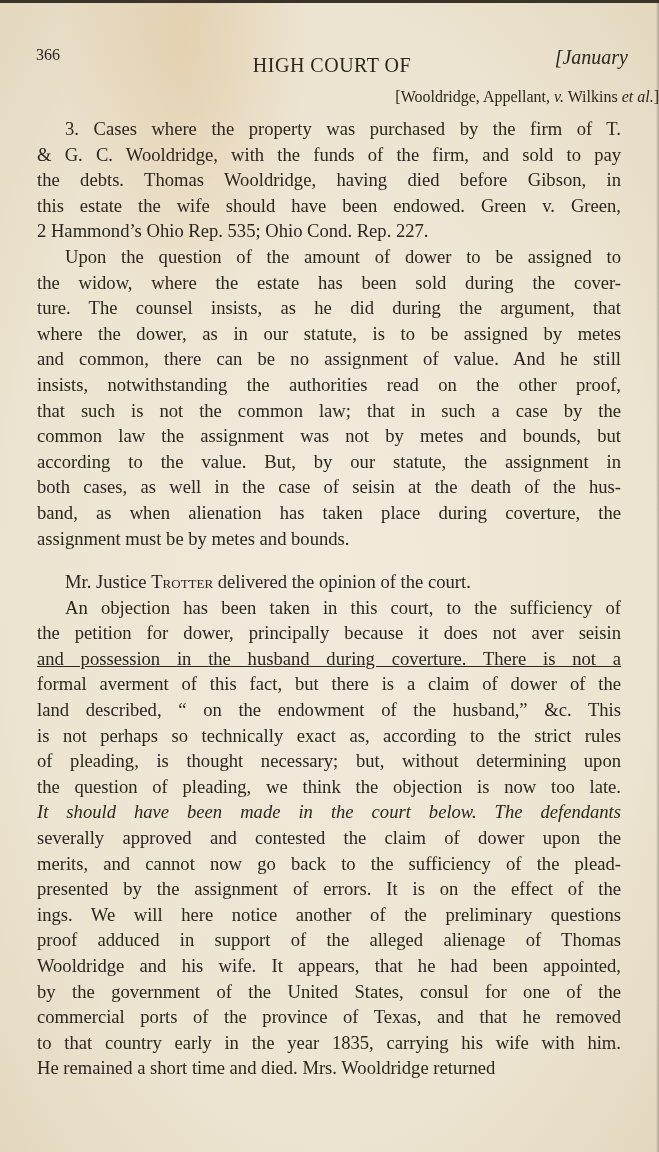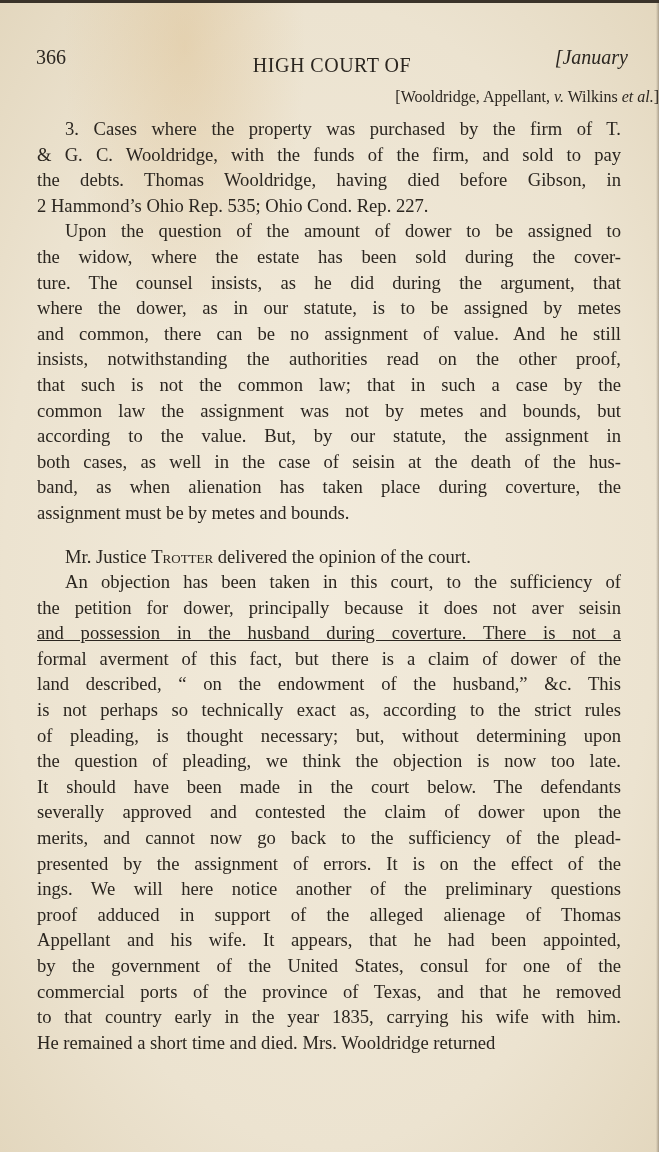--- a/index.html
+++ b/index.html
@@ -9,21 +9,21 @@
     background-image:
       radial-gradient(ellipse at 28% 4%, rgba(214,178,120,0.35) 0%, rgba(214,178,120,0) 18%),
       radial-gradient(ellipse at 50% 50%, #f2ebdc 0%, #ece3d0 70%, #e3d7be 100%);
     font-family: "DejaVu Serif", "Liberation Serif", serif;
     color:#2b2620;
     position:relative;
   }
   .topbar { position:absolute; left:0; top:0; width:659px; height:3px; background:#3a332a; }
   .rightedge { position:absolute; right:0; top:0; width:3px; height:1152px; background:linear-gradient(to right, rgba(0,0,0,0), rgba(60,50,40,0.35)); }
   .header { position:absolute; top:46px; left:36px; width:592px; height:28px; }
-  .page-num { position:absolute; left:0; top:0; font-family:"Liberation Serif", serif; font-size:20px; }
+  .page-num { position:absolute; left:0; top:0; font-family:"Liberation Serif", serif; font-size:16px; }
   .running-head { position:absolute; left:0; right:0; text-align:center; top:8px; font-family:Liberation Serif, serif; font-size:20px; letter-spacing:0.5px; }
   .date-head { position:absolute; right:0; top:0; font-family:"Liberation Serif", serif; font-style:italic; font-size:20px; }
   .case-caption { position:absolute; top:88px; left:0; width:659px; text-align:right; font-family:"Liberation Serif", serif; font-size:16px; }
   .case-caption i { font-style:italic; }
   .body { position:absolute; left:37px; top:116px; width:584px; font-family:"Liberation Serif", serif; font-size:18.6px; line-height:25.6px; text-align:justify; }
   .para { margin:0; text-indent:28px; }
   .para.gap { margin-top:18px; }
   .sc { font-variant:small-caps; }
   .line { display:block; text-align:justify; text-align-last:justify; white-space:nowrap; }
   .line.last { text-align-last:left; }
@@ -42,20 +42,21 @@
 
 <div class="case-caption">
   <span>[</span><span>Wooldridge, Appellant, </span><i>v.</i><span> Wilkins </span><i>et al.</i><span>]</span>
 </div>
 
 <div class="body">
   <div class="para">
       <span class="line">3. Cases where the property was purchased by the firm of T.</span>
       <span class="line" style="text-indent: 0px;">&amp; G. C. Wooldridge, with the funds of the firm, and sold to pay</span>
       <span class="line" style="text-indent: 0px;">the debts.  Thomas Wooldridge, having died before Gibson, in</span>
+      <span class="line" style="text-indent: 0px;">this estate the wife should have been endowed.  Green v. Green,</span>
       <span class="line last" style="text-indent: 0px;">2 Hammond’s Ohio Rep. 535; Ohio Cond. Rep. 227.</span>
     </div>
   <div class="para">
       <span class="line">Upon the question of the amount of dower to be assigned to</span>
       <span class="line" style="text-indent: 0px;">the widow, where the estate has been sold during the cover-</span>
       <span class="line" style="text-indent: 0px;">ture.  The counsel insists, as he did during the argument, that</span>
       <span class="line" style="text-indent: 0px;">where the dower, as in our statute, is to be assigned by metes</span>
       <span class="line" style="text-indent: 0px;">and common, there can be no assignment of value.  And he still</span>
       <span class="line" style="text-indent: 0px;">insists, notwithstanding the authorities read on the other proof,</span>
       <span class="line" style="text-indent: 0px;">that such is not the common law; that in such a case by the</span>
@@ -70,25 +71,25 @@
   </div>
   <div class="para">
       <span class="line">An objection has been taken in this court, to the sufficiency of</span>
       <span class="line" style="text-indent: 0px;">the petition for dower, principally because it does not aver seisin</span>
       <span class="line" style="text-indent: 0px; text-decoration: underline;">and possession in the husband during coverture.  There is not a</span>
       <span class="line" style="text-indent: 0px;">formal averment of this fact, but there is a claim of dower of the</span>
       <span class="line" style="text-indent: 0px;">land described, “ on the endowment of the husband,” &amp;c.  This</span>
       <span class="line" style="text-indent: 0px;">is not perhaps so technically exact as, according to the strict rules</span>
       <span class="line" style="text-indent: 0px;">of pleading, is thought necessary; but, without determining upon</span>
       <span class="line" style="text-indent: 0px;">the question of pleading, we think the objection is now too late.</span>
-      <span class="line" style="text-indent: 0px;">It should have been made in the court below.  The defendants</span>
+      <span class="line" style="text-indent: 0px; font-style: italic;">It should have been made in the court below.  The defendants</span>
       <span class="line" style="text-indent: 0px;">severally approved and contested the claim of dower upon the</span>
       <span class="line" style="text-indent: 0px;">merits, and cannot now go back to the sufficiency of the plead-</span>
       <span class="line" style="text-indent: 0px;">presented by the assignment of errors.  It is on the effect of the</span>
       <span class="line" style="text-indent: 0px;">ings.  We will here notice another of the preliminary questions</span>
       <span class="line" style="text-indent: 0px;">proof adduced in support of the alleged alienage of Thomas</span>
-      <span class="line" style="text-indent: 0px;">Appellant and his wife. It appears, that he had been appointed,</span>
+      <span class="line" style="text-indent: 0px;">Wooldridge and his wife. It appears, that he had been appointed,</span>
       <span class="line" style="text-indent: 0px;">by the government of the United States, consul for one of the</span>
       <span class="line" style="text-indent: 0px;">commercial ports of the province of Texas, and that he removed</span>
       <span class="line" style="text-indent: 0px;">to that country early in the year 1835, carrying his wife with him.</span>
       <span class="line last" style="text-indent: 0px;">He remained a short time and died.  Mrs. Wooldridge returned</span>
     </div>
 </div>
 
 </body></html>

